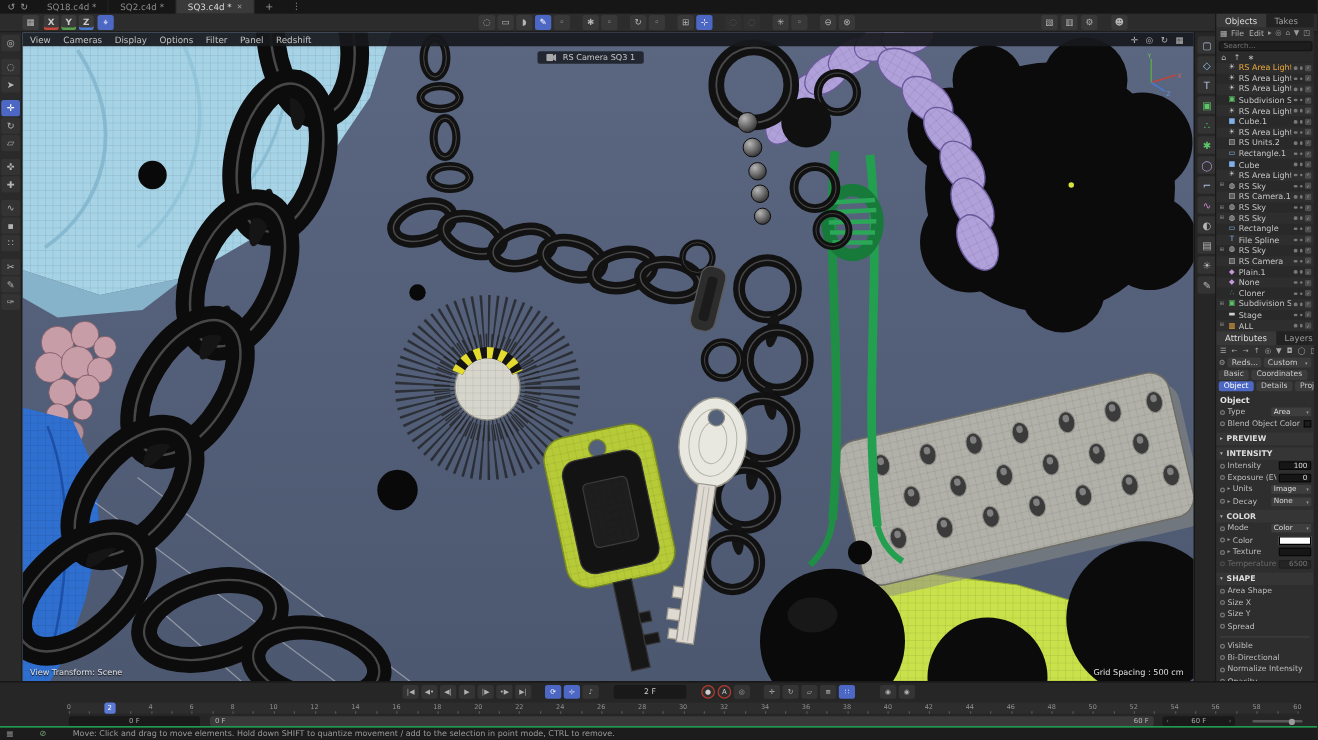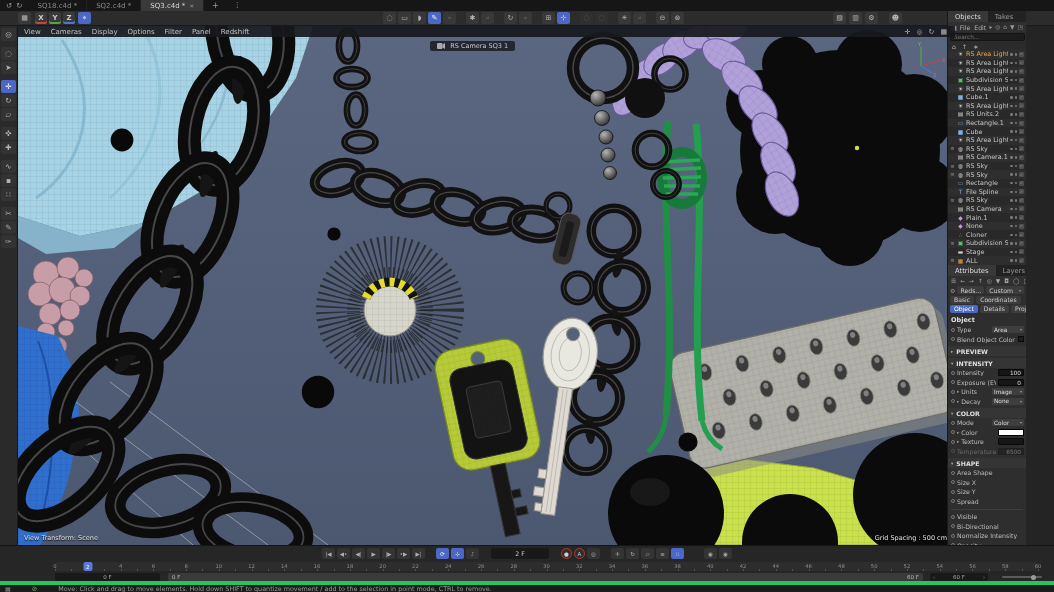--- a/index.html
+++ b/index.html
@@ -52,21 +52,21 @@
 #vp-cam{position:absolute;top:15px;left:44%;background:rgba(12,15,20,.72);color:#c9c9c9;font-size:6.5px;padding:1px 7px;border-radius:2px;z-index:5;display:flex;gap:5px;align-items:center}
 #vp-gizmo{position:absolute;top:14px;right:6px;z-index:5}
 #vp-vt{position:absolute;left:6px;bottom:3px;font-size:6.5px;color:#e2e2e2;z-index:5;text-shadow:0 1px 1px #000}
 #vp-gs{position:absolute;right:8px;bottom:3px;font-size:6.5px;color:#e2e2e2;z-index:5;text-shadow:0 1px 1px #000}
 
 
 #create-strip{position:absolute;left:955px;top:26px;width:20px;bottom:47px;background:#262626;border-left:1px solid #181818;display:flex;flex-direction:column;align-items:center;gap:2px;padding-top:3px}
 #create-strip .tb{width:16px;height:14px;font-size:8px;background:#333}
 
 
-#right-panel{position:absolute;left:947px;top:11px;width:79px;bottom:47px;background:#2b2b2b;border-left:1px solid #191919;overflow:hidden}
+#right-panel{position:absolute;left:972px;top:11px;width:79px;bottom:47px;background:#2b2b2b;border-left:1px solid #191919;overflow:hidden}
 .rtabs{display:flex;height:11px;font-size:6.8px;background:#222}
 .rtab{padding:0 7px;display:flex;align-items:center;color:#999}
 .rtab.active{background:#383838;color:#ddd}
 #rp-menu{display:flex;align-items:center;height:10px;gap:3px;padding:0 3px;font-size:6.2px;color:#b0b0b0;background:#2f2f2f}
 #rp-menu-items{display:flex;gap:4px}
 #rp-menu-icons{display:flex;gap:3px;margin-left:auto;color:#999;font-size:5.8px}
 #rp-search{display:block;margin:1px 2px;height:8px;width:75px;background:#1d1d1d;border:1px solid #141414;border-radius:2px;color:#bbb;font-size:5.8px;padding:0 3px;font-family:inherit;outline:none}
 #rp-nav{display:flex;gap:6px;height:9px;align-items:center;padding:0 4px;font-size:6.2px;color:#bbb;border-bottom:1px solid #222}
 #obj-list{position:absolute;top:39px;left:0;right:0;height:215px;overflow:hidden;background:#292929}
 .orow{display:flex;align-items:center;height:8.6px;font-size:6.4px;color:#c6c6c6;padding:0 2px;gap:2px}
@@ -118,21 +118,21 @@
 #fstart{position:absolute;left:55px;top:27px;width:105px;height:8px;background:#191919;border-radius:2px;color:#aaa;font-size:5.5px;display:flex;align-items:center;justify-content:center}
 #rangebar{position:absolute;left:168px;top:27px;width:755px;height:8px;background:#3a3a3a;border-radius:2px;color:#bbb;font-size:5.5px}
 #rangebar .rs{position:absolute;left:4px;top:0;height:8px;display:flex;align-items:center}
 #rangebar .re{position:absolute;right:4px;top:0;height:8px;display:flex;align-items:center}
 #fend{position:absolute;left:930px;top:27px;width:58px;height:8px;background:#191919;border-radius:2px;color:#aaa;font-size:5.5px;display:flex;align-items:center;justify-content:space-between;padding:0 3px}
 #fend .sp{color:#888;font-size:5px}
 #tl-slider{position:absolute;left:1002px;right:12px;top:30px;height:2px;background:#5a5a5a;border-radius:1px}
 #tl-slider .knob{position:absolute;right:6px;top:-1.5px;width:5px;height:5px;background:#9a9a9a;border-radius:50%}
 
 
-#status{position:absolute;left:0;top:581px;width:100%;height:11px;background:#1c1c1c;border-top:4px solid #22c55e;display:flex;align-items:center;gap:21px;padding:0 5px;font-size:6.4px;color:#9a9a9a}
+#status{position:absolute;left:0;top:581px;width:100%;height:11px;background:#1c1c1c;border-top:1px solid #22c55e;display:flex;align-items:center;gap:21px;padding:0 5px;font-size:6.4px;color:#9a9a9a}
 .sic1::before{content:"▦";color:#888;font-size:6px}
 .sic2::before{content:"⊘";color:#79a579;font-size:6.5px}
 </style>
 </head>
 <body>
 
 <div id="app">
 
   <div id="titlebar">
     <div id="histbtns">

